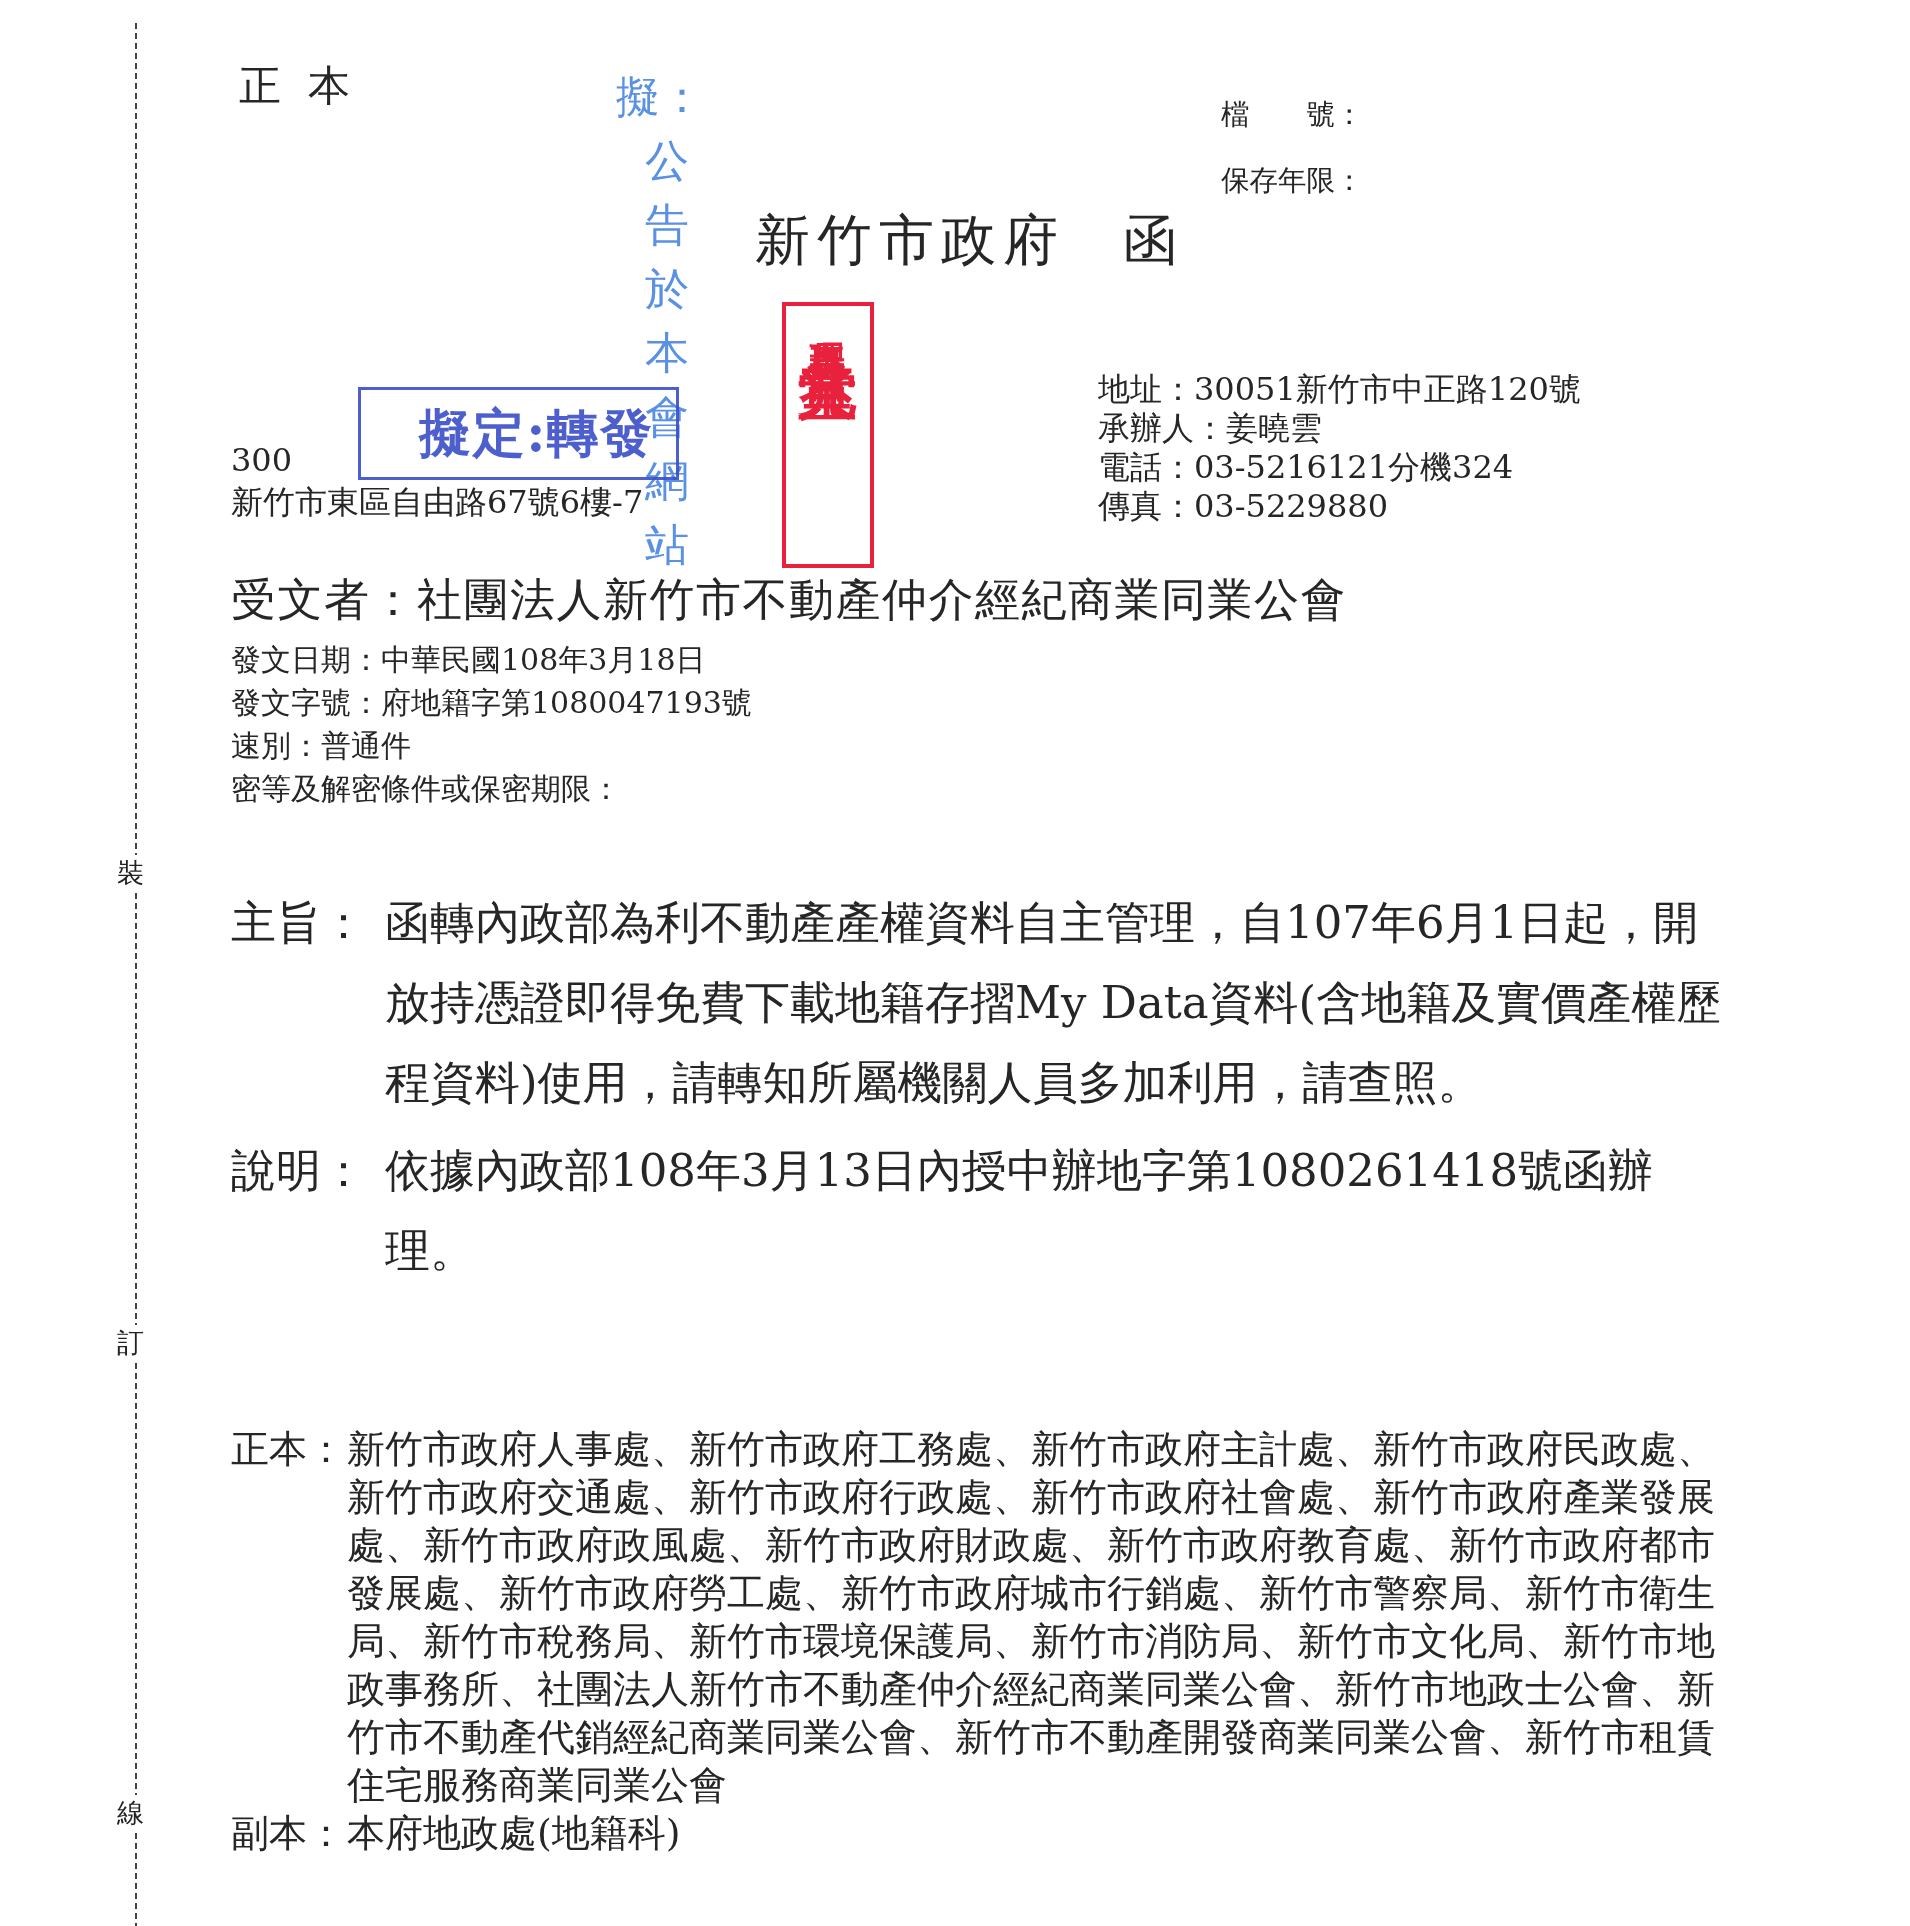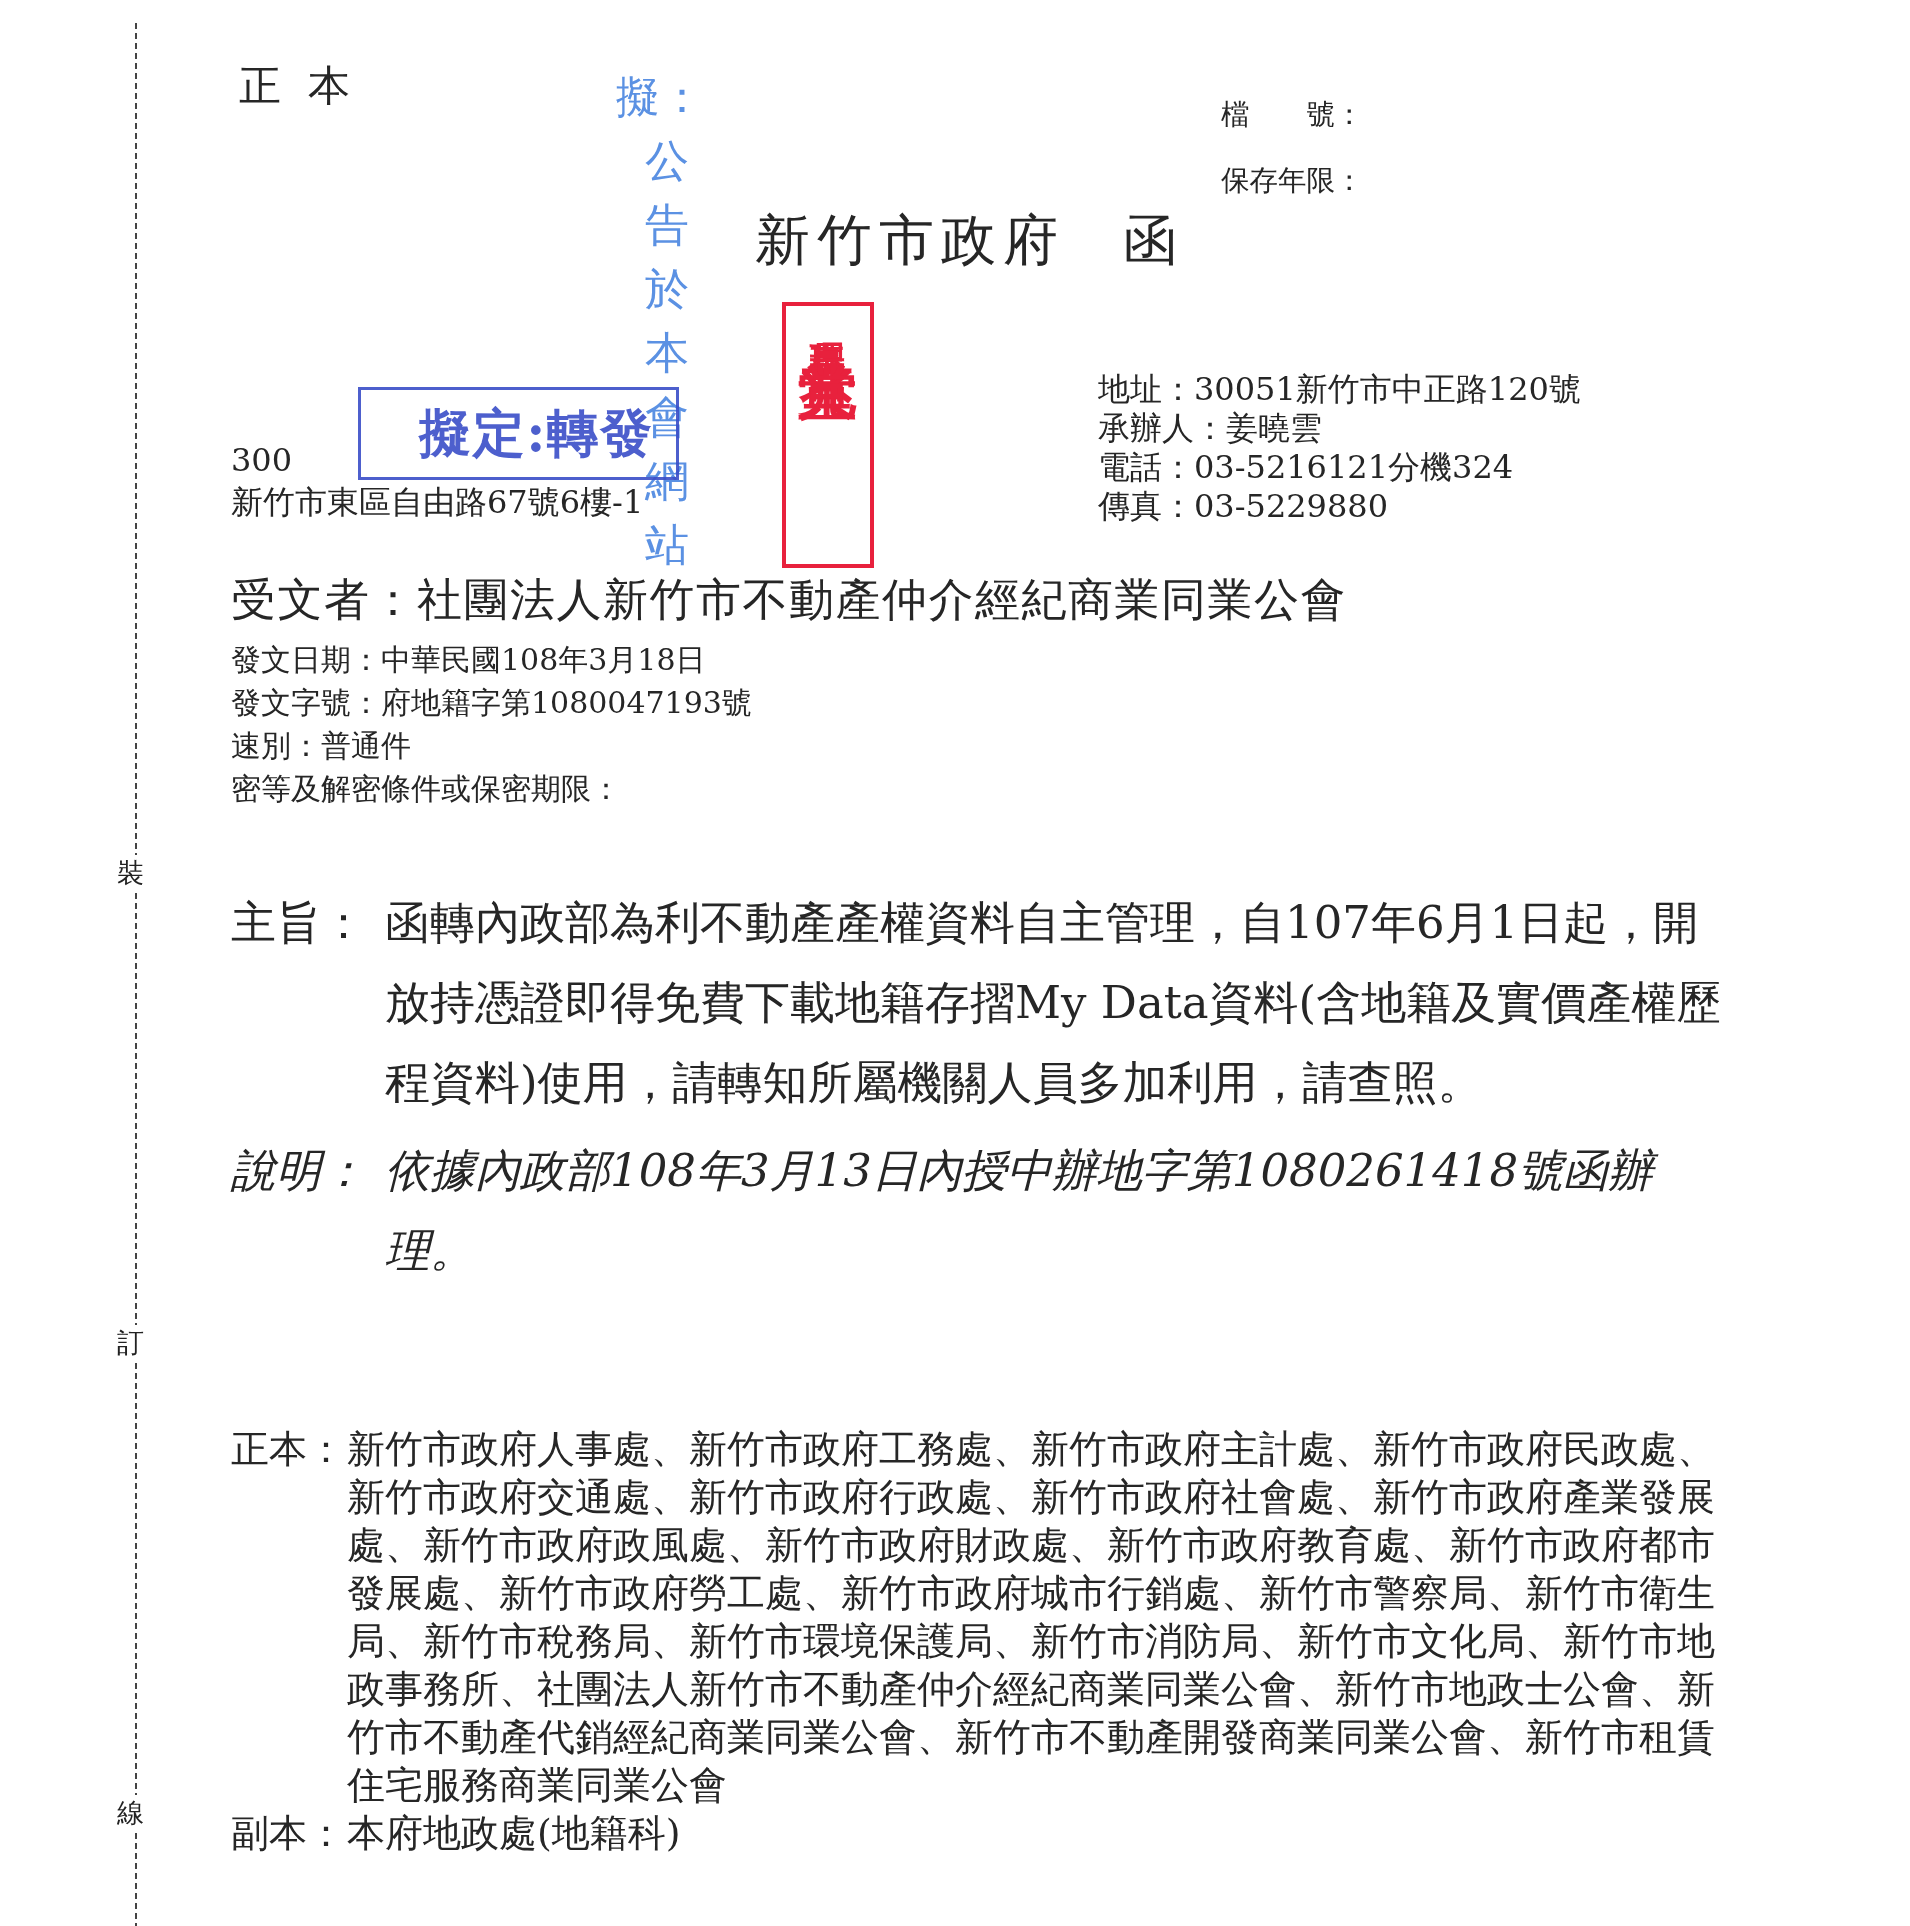--- a/index.html
+++ b/index.html
@@ -22,21 +22,21 @@
   .contact { left: 1098px; top: 370px; font-size: 32px; line-height: 39px; }
   .sender  { left: 231px;  top: 439px; font-size: 32px; line-height: 42px; }
 
   .recipient { left: 231px; top: 570px; font-size: 45px; letter-spacing: 1.5px; text-align: right; }
   .meta { left: 231px; top: 638px; font-size: 30px; line-height: 43px; }
 
   .body-block { left: 231px; top: 883px; width: 1502px; font-size: 45px; line-height: 80px;
                 white-space: normal; }
   .para { position: relative; padding-left: 154px; }
   .para .lbl { position: absolute; left: 0; top: 0; }
-  .para + .para { margin-top: 7.7px; font-style: italic; }
+  .para + .para { margin-top: 7.7px; }
 
   .dist { left: 231px; top: 1425px; width: 1502px; font-size: 38px; line-height: 48px; white-space: normal; }
   .dist .row { position: relative; padding-left: 116px; }
   .dist .row .lbl { position: absolute; left: 0; top: 0; }
 
   .signature { left: 397px; top: 1911px; font-size: 127px; color: #3b66b8;
                font-family: "DejaVu Serif", serif; font-weight: bold; letter-spacing: 15.4px; }
   .signature .gap { display: inline-block; width: 46px; }
 
   
@@ -70,21 +70,21 @@
 
 <div class="abs ink contact">
   <div>地址：30051新竹市中正路120號</div>
   <div>承辦人：姜曉雲</div>
   <div>電話：03-5216121分機324</div>
   <div>傳真：03-5229880</div>
 </div>
 
 <div class="abs ink sender">
   <div>300</div>
-  <div>新竹市東區自由路67號6樓-1</div>
+  <div>新竹市東區自由路67號6樓-7</div>
 </div>
 
 <div class="abs ink recipient">受文者：社團法人新竹市不動產仲介經紀商業同業公會</div>
 <div class="abs ink meta">
   <div>發文日期：中華民國108年3月18日</div>
   <div>發文字號：府地籍字第1080047193號</div>
   <div>速別：普通件</div>
   <div>密等及解密條件或保密期限：</div>
 </div>
 

